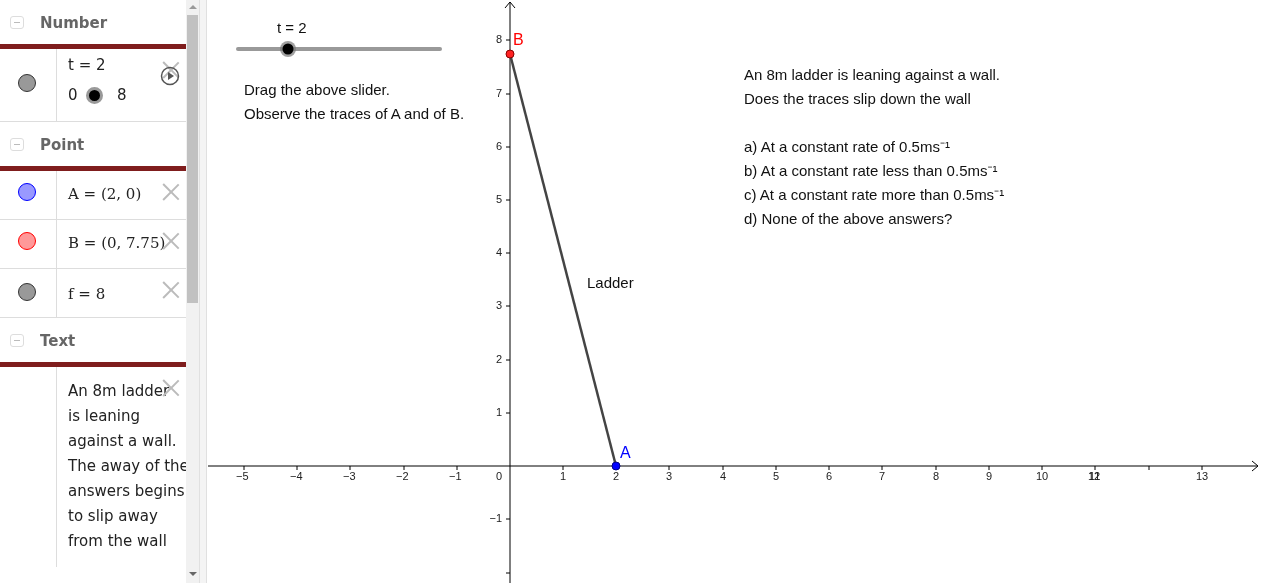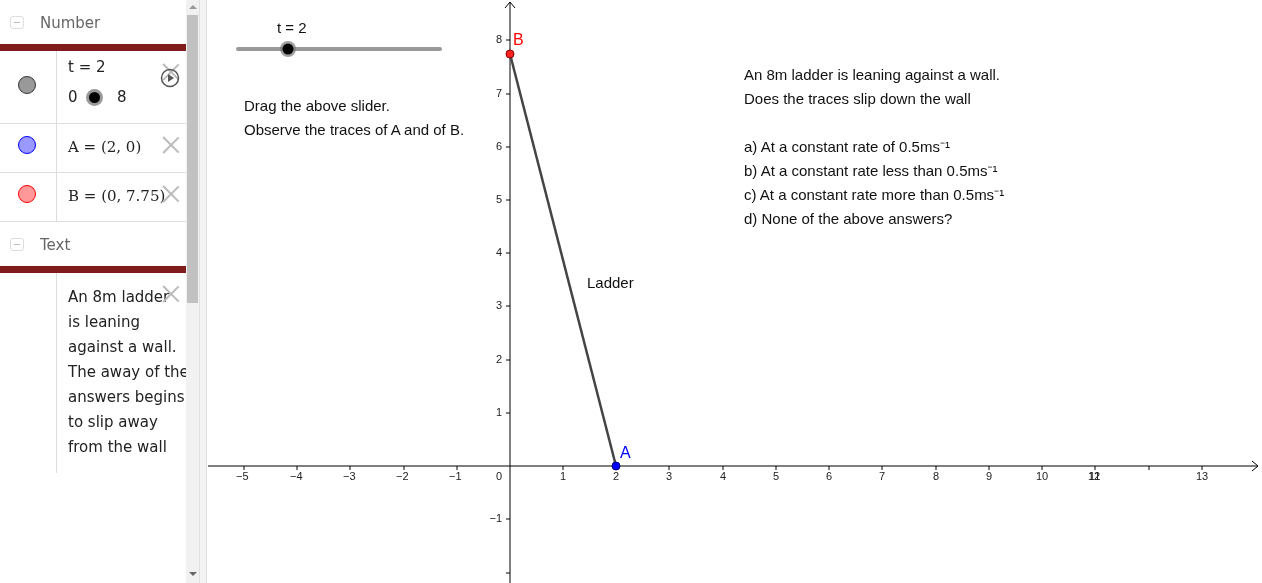--- a/index.html
+++ b/index.html
@@ -1,18 +1,18 @@
 <!DOCTYPE html>
 <html><head>
 <meta charset="utf-8">
 <style>
   html, body { margin:0; padding:0; }
   body { width:1262px; height:583px; position:relative; overflow:hidden; background:#fff; font-family:"DejaVu Sans", sans-serif; }
   #algebra { position:absolute; left:0; top:0; width:186px; height:583px; background:#fff; overflow:hidden; }
-  .cat { position:relative; height:44px; border-bottom:7px solid #7f1d1d; }
+  .cat { position:relative; height:44px; border-bottom:5px solid #7f1d1d;font-weight:bold; }
   .cat .minus { position:absolute; left:10px; top:16px; width:14px; height:13px; border:1px solid #ddd; border-radius:3px; box-sizing:border-box; }
   .cat .minus::after { content:""; position:absolute; left:3px; top:5px; width:6px; height:1px; background:#bbb; }
   .cat .label { position:absolute; left:40px; top:14px; font-size:15px; color:#666; }
   .row { position:relative; border-bottom:1px solid #ddd; }
   .row .marb { position:absolute; left:0; top:0; bottom:0; width:56px; border-right:1px solid #ddd; }
   .row .dot { position:absolute; left:18px; width:18px; height:18px; border-radius:50%; box-sizing:border-box; }
   .row .txt { position:absolute; left:68px; font-size:15px; color:#222; white-space:nowrap; }
   .row .xbtn { position:absolute; left:162px; width:18px; height:18px; }
   .row .xbtn::before, .row .xbtn::after { content:""; position:absolute; left:8px; top:-2px; width:1.5px; height:22px; background:#bbb; }
   .row .xbtn::before { transform:rotate(45deg); } .row .xbtn::after { transform:rotate(-45deg); }
@@ -39,32 +39,43 @@
     <span class="txt" style="top:7px">t = 2</span>
     <span class="txt" style="top:37px">0</span>
     <span style="position:absolute;left:86px;top:38px;width:17px;height:17px;border-radius:50%;background:#000;border:3px solid #999;box-sizing:border-box"></span>
     <span class="txt" style="top:37px;left:117px">8</span>
     <span class="xbtn" style="top:12px"></span>
     <svg style="position:absolute;left:160px;top:89px;margin-top:-72px" width="20" height="20">
         <circle cx="10" cy="10" r="8.5" fill="none" stroke="#555" stroke-width="1.5"></circle>
         <path d="M8 6 L14 10 L8 14 Z" fill="#555"></path>
       </svg>
   </div>
+  <div class="cat">
+    <span class="minus"></span>
+    <span class="label">Point</span>
+  </div>
   <div class="row" style="height:48px">
     <div class="marb">
         <span class="dot" style="top:12px;background:#9999ff;border:1px solid #0000ff"></span>
       </div>
     <span class="txt" style="top:14px;font-family:'DejaVu Serif',serif">A = (2, 0)</span>
     <span class="xbtn" style="top:12px"></span>
   </div>
   <div class="row" style="height:48px">
     <div class="marb">
         <span class="dot" style="top:12px;background:#ff9999;border:1px solid #ff0000"></span>
       </div>
     <span class="txt" style="top:14px;font-family:'DejaVu Serif',serif">B = (0, 7.75)</span>
+    <span class="xbtn" style="top:12px"></span>
+  </div>
+  <div class="row" style="height:48px">
+    <div class="marb">
+        <span class="dot" style="top:14px;background:#999;border:1px solid #333"></span>
+      </div>
+    <span class="txt" style="top:16px;font-family:'DejaVu Serif',serif">f = 8</span>
     <span class="xbtn" style="top:12px"></span>
   </div>
   <div class="cat">
     <span class="minus"></span>
     <span class="label">Text</span>
   </div>
   <div class="row" style="height:200px;border-bottom:none">
     <div class="marb"></div>
     <div style="position:absolute;left:68px;top:12px;font-size:15px;line-height:25px;color:#222;white-space:nowrap">
       <div>An 8m ladder</div>
@@ -164,21 +175,21 @@
     <span style="position:absolute;right:4px;top:140px">6</span>
     <span style="position:absolute;right:4px;top:87px">7</span>
     <span style="position:absolute;right:4px;top:33px">8</span>
   </div>
 
   <span class="gtext" style="left:69px;top:16px;font-size:15px">t = 2</span>
   <span class="gtext" style="left:305px;top:28px;color:#ff0000;font-size:16px">B</span>
   <span class="gtext" style="left:412px;top:441px;color:#0000ff;font-size:16px">A</span>
   <span class="gtext" style="left:379px;top:271px">Ladder</span>
 
-  <div class="gtext" style="left:36px;top:94px">
+  <div class="gtext" style="left:36px;top:78px">
     <div>Drag the above slider.</div>
     <div>Observe the traces of A and of B.</div>
   </div>
 
   <div class="gtext" style="left:536px;top:63px">
     <div>An 8m ladder is leaning against a wall.</div>
     <div>Does the traces slip down the wall</div>
     <div style="height:24px"></div>
     <div>a) At a constant rate of 0.5ms⁻¹</div>
     <div>b) At a constant rate less than 0.5ms⁻¹</div>

